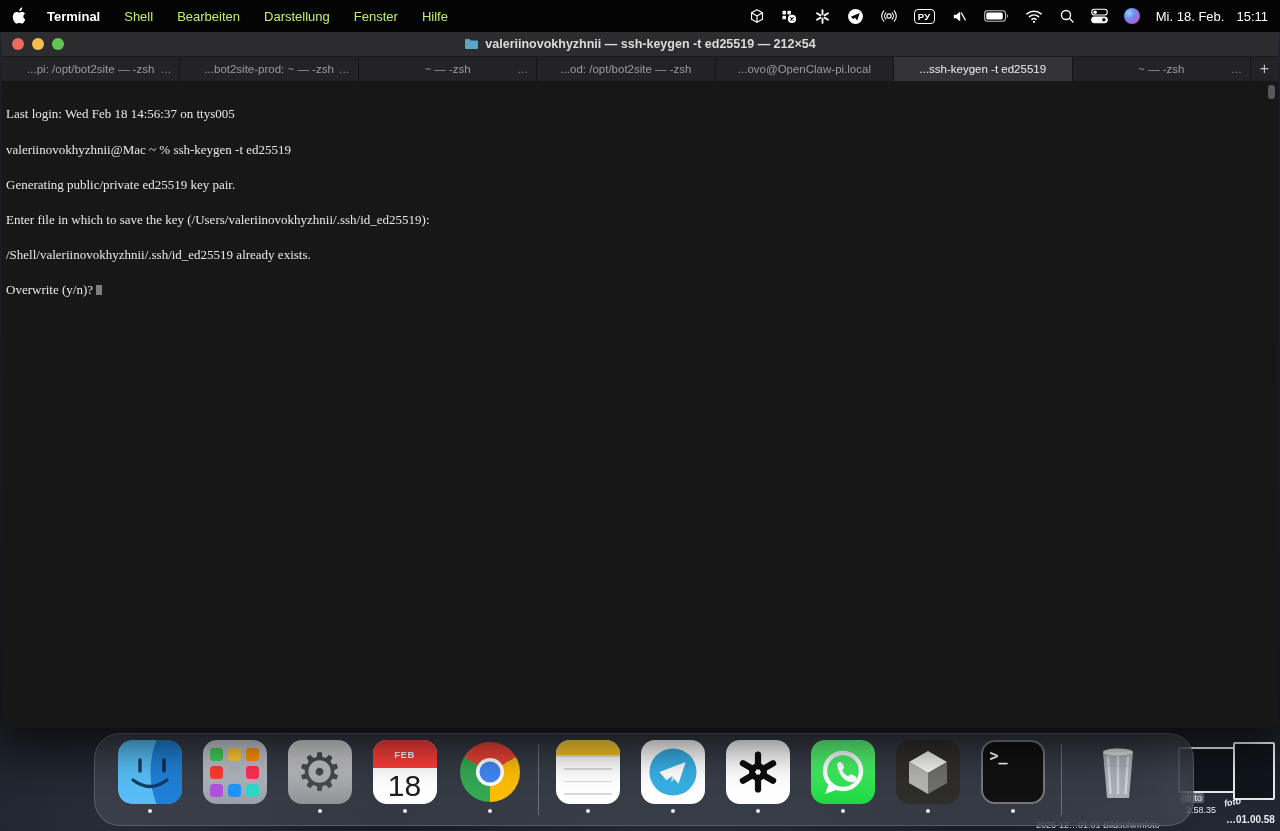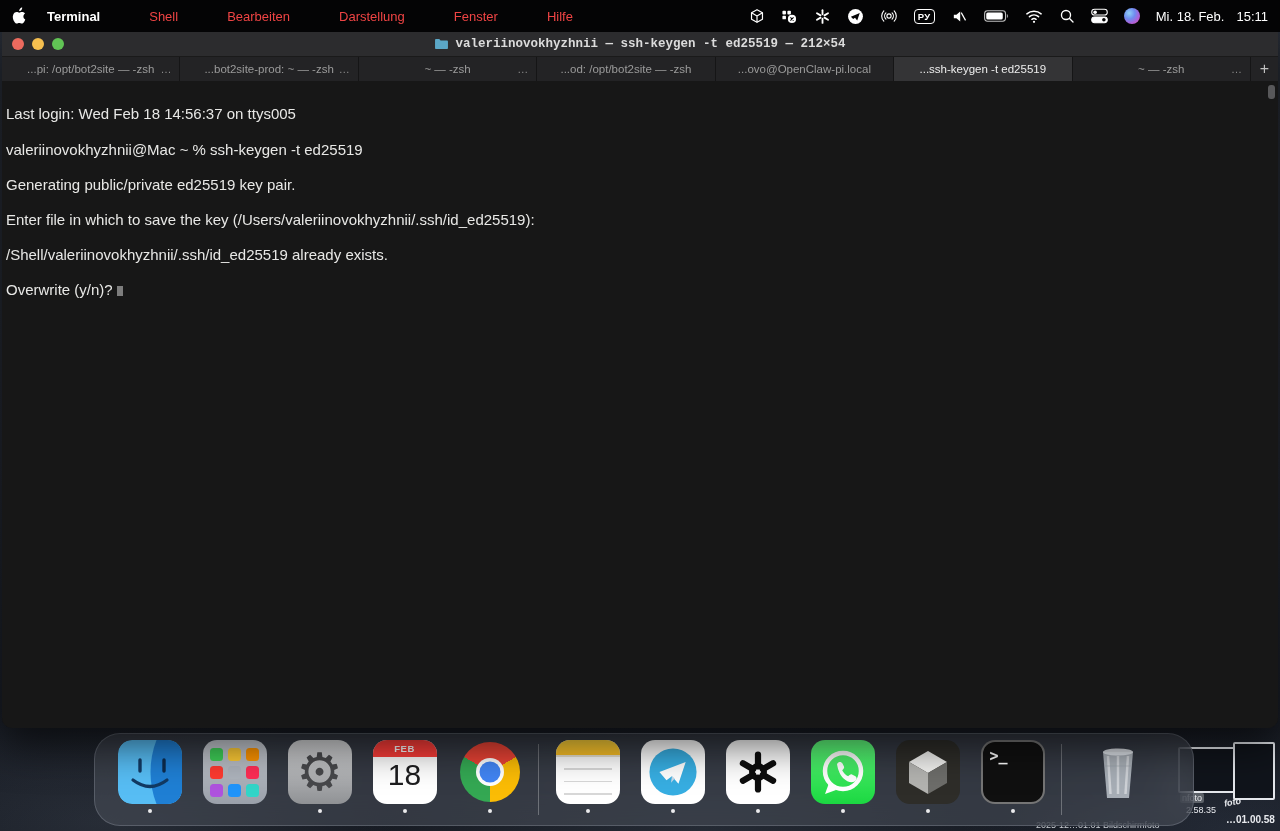--- a/index.html
+++ b/index.html
@@ -17,21 +17,21 @@
   
   .menubar{
     position:absolute; top:0; left:0; right:0; height:30px;
     background:#040405; color:#fff;
     display:flex; align-items:center; padding:16px 12px; z-index:20;
     font-size:13px;
   }
   .mb-left{ display:flex; align-items:center; gap:24px; }
   .apple{ width:15px; height:18px; display:inline-flex; margin-right:-4px; }
   .mb-app{ font-weight:bold; }
-  .mb-item{ color:#ef4444;margin-left:25px; }
+  .mb-item{ color:#bef264; }
   .mb-right{ margin-left:auto; display:flex; align-items:center; gap:16px; }
   .st-icon{ display:inline-flex; align-items:center; justify-content:center; height:20px; }
   .kbd-box{ border:1.4px solid #fff; border-radius:4px; font-size:9.5px; font-weight:bold; padding:1px 3px; line-height:11px; letter-spacing:.5px;}
   .siri{ width:16px; height:16px; border-radius:50%;
     background:radial-gradient(circle at 32% 32%, #8fd0f7 0%, #6f8cf0 38%, #b05fd8 68%, #e06a93 100%); }
   .clock{ display:flex; gap:12px; font-size:13px; }
 
   
   .window{
     position:absolute; top:31px; left:2px; right:2px; height:697px;
@@ -40,39 +40,39 @@
     background:#171717;
   }
   .titlebar{
     height:26px; background:#2c2c2e; position:relative;
     display:flex; align-items:center; justify-content:center;
     border-bottom:1px solid #1a1a1a;
   }
   .lights{ position:absolute; left:10px; top:0; bottom:0; display:flex; align-items:center; gap:8px; }
   .light{ width:12px; height:12px; border-radius:50%; border:none; padding:0; }
   .light.red{ background:#ec6a5e; } .light.yellow{ background:#f5bf4f; } .light.green{ background:#61c455; }
-  .titletext{ display:flex; align-items:center; gap:6px; color:#dcdcdc; font-size:12.5px; font-weight:600;font-family:Liberation Mono, monospace; }
+  .titletext{ display:flex; align-items:center; gap:6px; color:#dcdcdc; font-size:12.5px; font-weight:600; }
   .folder-ic{ width:15px; height:12px; display:inline-flex; }
 
   .tabbar{ height:24px; display:flex; background:#1b1b1d; }
   .tab{
     flex:1 1 0; position:relative; display:flex; align-items:center; justify-content:center;
     background:#232325; color:#9b9b9b; font-size:11.5px;
     border-right:1px solid #151516; overflow:hidden; white-space:nowrap; cursor:default;
   }
   .tab.active{ background:#343436; color:#ededed;text-align:right; }
   .tab .ovf{ position:absolute; right:7px; color:#8b8b8b; font-size:11px; letter-spacing:1px; }
   .newtab{
     width:27px; display:flex; align-items:center; justify-content:center;
     color:#c0c0c0; font-size:16px; background:#232325; border:none;
   }
 
   .content{
     position:relative; height:calc(100% - 50px); background:#171717;
-    font-family:Liberation Sans, sans-serif; font-size:15px; line-height:11.7px;
+    font-family:Liberation Serif, serif; font-size:13px; line-height:11.7px;
     color:#e8e8e6; padding:4px 10px 0 4px; white-space:pre; cursor:text;
   }
   .tline{ white-space:pre; }
   .cursor{ display:inline-block; width:6.2px; height:10px; background:#7d7d7d; vertical-align:-1px; }
   .sb-thumb{ position:absolute; right:3px; top:4px; width:7px; height:14px; background:#58585a; border-radius:3px; }
 
   
   .desk{ position:absolute; z-index:3; color:#e8eaee; font-size:9px; }
   .thumb{ background:#10141b; border:2px solid #e4e7ec; border-radius:2px; }
   .chip{ background:#5c6168; border-radius:2px; padding:0 2px; }
@@ -91,21 +91,21 @@
   .running .ddot{ visibility:visible; }
   .dsep{ width:1px; align-self:stretch; margin:4px 6px 10px 6px; background:rgba(255,255,255,.28); }
 
   .ic-launchpad{ background:linear-gradient(180deg,#c9cdd4,#9aa0aa); display:grid;
     grid-template-columns:repeat(3,13px); grid-template-rows:repeat(3,13px); gap:5px;
     align-content:center; justify-content:center; }
   .lp{ border-radius:3.5px; }
   .ic-settings{ background:linear-gradient(180deg,#d8d9db,#8f9194); display:flex; align-items:center; justify-content:center;
     font-family:"DejaVu Sans", sans-serif; font-size:52px; color:#47484b; line-height:1; }
   .ic-cal{ background:#fff; }
-  .cal-top{ height:17px; background:#fc3d39; color:#fff; font-size:9.5px; font-weight:bold;
+  .cal-top{ height:28px; background:#fc3d39; color:#fff; font-size:9.5px; font-weight:bold;
     display:flex; align-items:center; justify-content:center; letter-spacing:.5px; }
   .cal-day{ height:36px; display:flex; align-items:center; justify-content:center; color:#1d1d1f; font-size:30px; font-weight:300; }
   .ic-chrome-wrap{ background:transparent; display:flex; align-items:center; justify-content:center; }
   .chrome-ball{ width:60px; height:60px; border-radius:50%;
     background:conic-gradient(from -60deg, #ea4335 0 120deg, #fbbc05 120deg 240deg, #34a853 240deg 360deg); position:relative; }
   .chrome-ball::before{ content:""; position:absolute; left:50%; top:50%; transform:translate(-50%,-50%);
     width:28px; height:28px; border-radius:50%; background:#fff; }
   .chrome-ball::after{ content:""; position:absolute; left:50%; top:50%; transform:translate(-50%,-50%);
     width:21px; height:21px; border-radius:50%; background:#4285f4; }
   .ic-notes{ background:#fff; }

